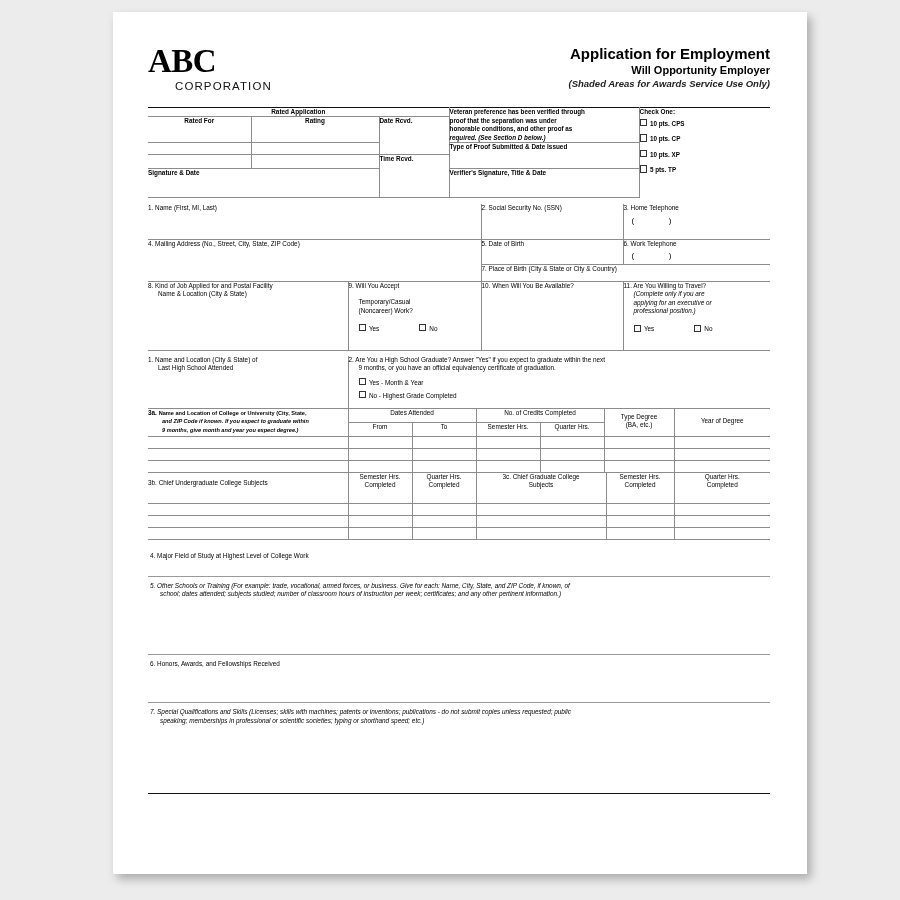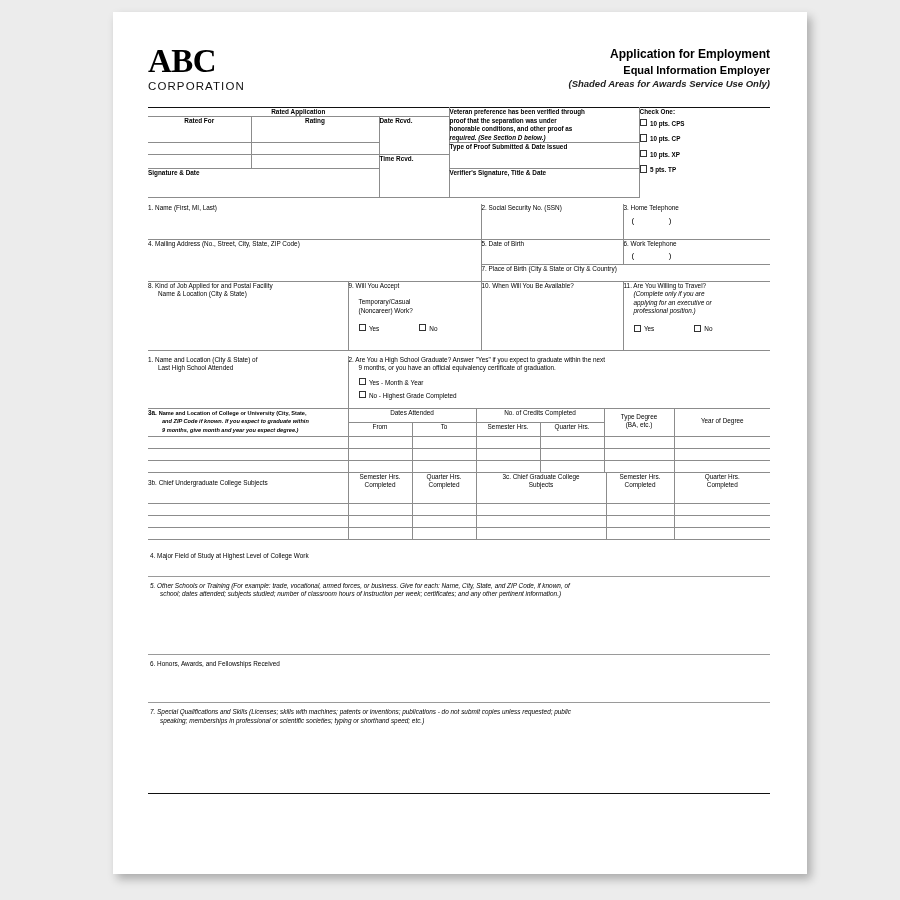--- a/index.html
+++ b/index.html
@@ -27,23 +27,24 @@
   .masthead{position:relative;height:62px;}
   .logo{position:absolute;left:0;top:0;}
   .logo .abc{
     font-family:Liberation Serif, serif;
     font-weight:bold;font-size:33px;letter-spacing:-.5px;
     line-height:33px;color:#000;
   }
   .logo .corp{
     font-size:11.5px;letter-spacing:1.1px;color:#111;
     margin-top:2px;
+    margin-left:27px;
   }
   .titleblock{position:absolute;right:0;top:0;text-align:right;}
-  .t1{font-weight:bold;font-size:12px;color:#000;line-height:18px;}
+  .t1{font-weight:bold;font-size:15px;color:#000;line-height:18px;}
   .t2{font-weight:bold;font-size:11px;color:#000;line-height:14px;}
   .t3{font-style:italic;font-weight:bold;font-size:9.5px;color:#222;line-height:13px;}
 
   
   .tbl{width:100%;border-collapse:collapse;table-layout:fixed;}
   .tbl td{
     vertical-align:top;
     font-size:6.4px;
     color:#000;
     padding:0;
@@ -100,21 +101,21 @@
 <div class="page">
   <div class="inner">
 
     <div class="masthead">
       <div class="logo">
         <div class="abc">ABC</div>
         <div class="corp">CORPORATION</div>
       </div>
       <div class="titleblock">
         <div class="t1">Application for Employment</div>
-        <div class="t2">Equal Information Employer</div>
+        <div class="t2">Will Opportunity Employer</div>
         <div class="t3">(Shaded Areas for Awards Service Use Only)</div>
       </div>
     </div>
 
     <table class="tbl">
       <colgroup>
         <col style="width:103px">
           <col style="width:128px">
           <col style="width:70px">
         <col style="width:190px">

